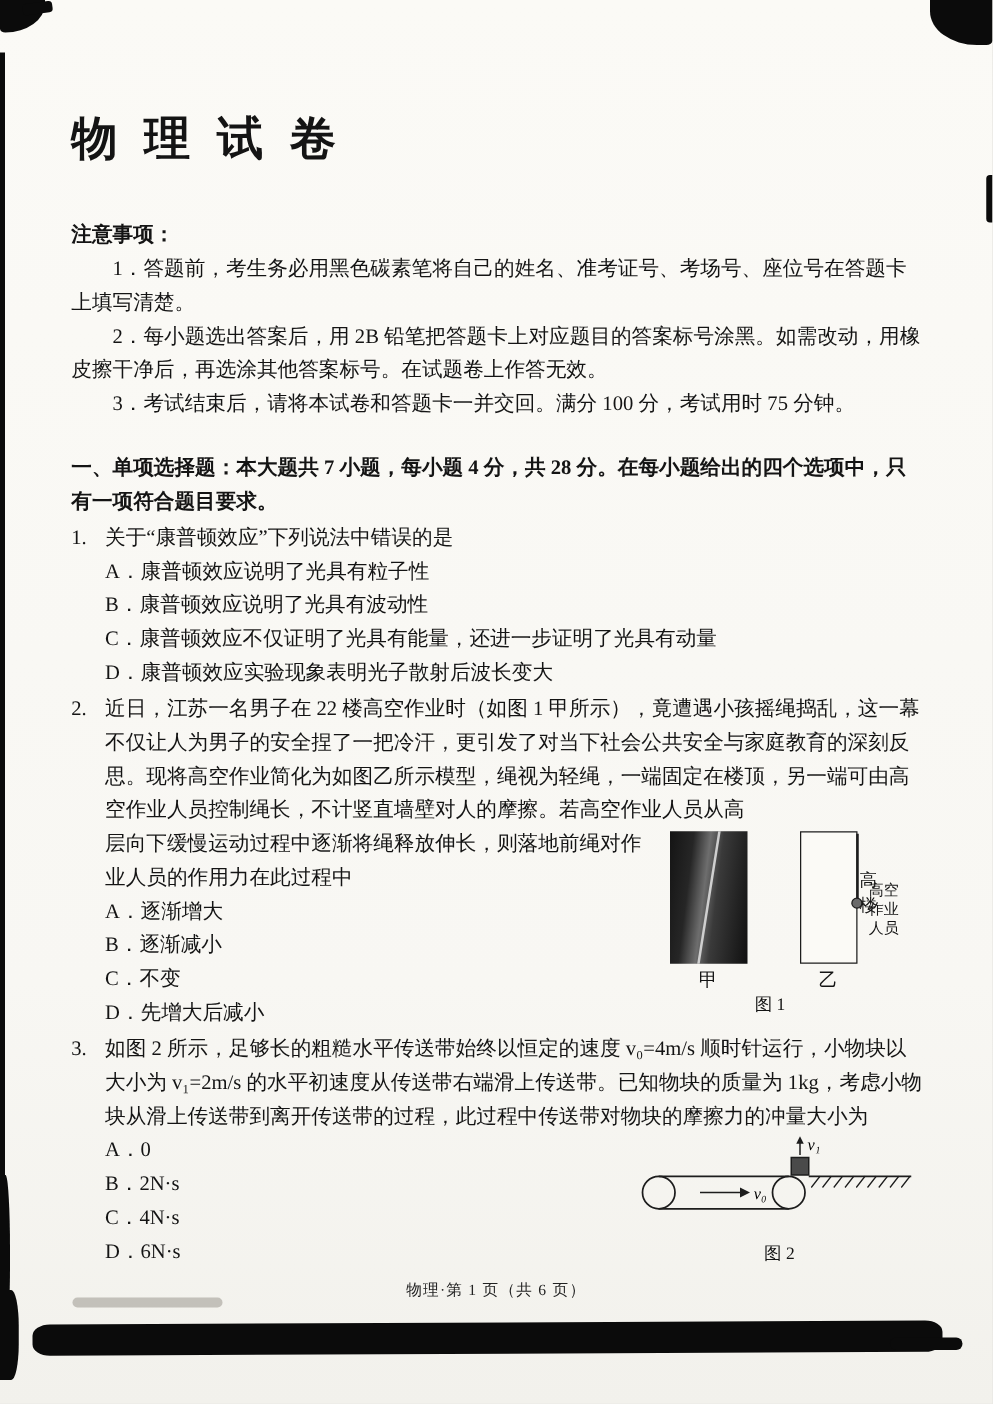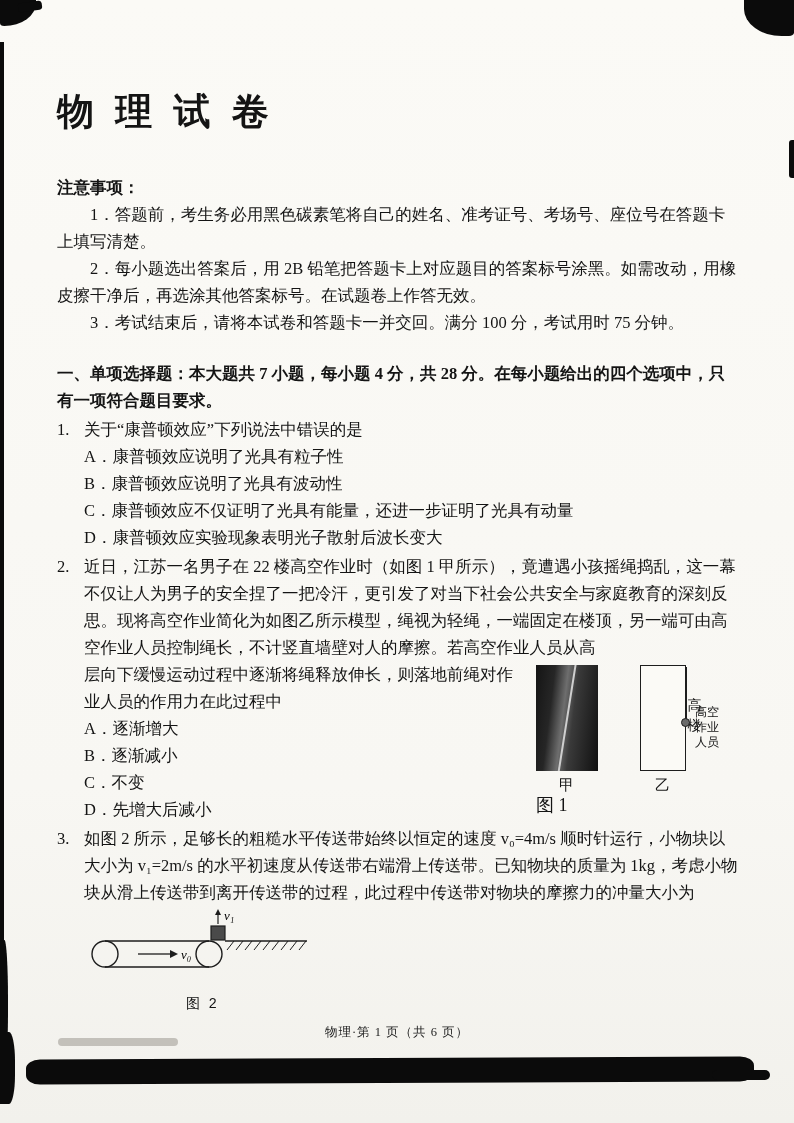--- a/index.html
+++ b/index.html
@@ -49,26 +49,26 @@
     font-size:14px; line-height:20px; text-align:center; word-break:break-all;margin-left:36px;
   }
   .fig1-rope { position:absolute; left:149px; top:4px; width:1.5px; height:52px; background:#1d1d1d; }
   .fig1-person { position:absolute; left:145px; top:55px; width:9px; height:9px; border-radius:50%; background:#6a6a6a; border:1px solid #1d1d1d; }
   .fig1-worker-label {
     position:absolute; left:159px; top:42px; width:27px;
     font-size:12px; line-height:15px; word-break:break-all;
   }
   .fig1-cap-jia { position:absolute; left:23px; top:112px; font-size:15px; line-height:20px; }
   .fig1-cap-yi  { position:absolute; left:119px; top:112px; font-size:15px; line-height:20px; }
-  .fig1-caption { position:absolute; left:0; top:132px; width:160px; text-align:left; font-size:18px; line-height:20px; }
+  .fig1-caption { position:absolute; left:0; top:132px; width:160px; text-align:center; font-size:14px; line-height:20px; }
 
   
   .fig2 { flex:0 0 235px; width:235px; margin-top:2px; text-align:center; }
   .fig2 svg { display:block; margin:0 auto; }
-  .fig2-caption { font-size:14px; line-height:20px; margin-top:2px;font-family:Liberation Mono, monospace; }
+  .fig2-caption { font-size:14px; line-height:20px; margin-top:2px; }
   .fig2-vlabel { font-style:italic; font-size:13px; font-family:"Liberation Serif","DejaVu Serif",serif; }
 
   .footer {
     position:absolute; top:1024px; left:0; width:100%;
     text-align:center; font-size:12.5px; letter-spacing:1px; color:#222;
   }
 
   
   .artifact { position:absolute; background:#0b0b0b; z-index:6; }
   .a-top-left { left:0; top:0; width:36px; height:26px; border-radius:0 0 90% 12%; }
@@ -131,20 +131,26 @@
           <div class="fig1-cap-yi">乙</div>
           <div class="fig1-caption">图 1</div>
         </div>
       </div>
     </div>
 
     <div class="question">
       <span class="qnum">3.</span>
       <p class="stem">如图 2 所示，足够长的粗糙水平传送带始终以恒定的速度 v₀=4m/s 顺时针运行，小物块以大小为 v₁=2m/s 的水平初速度从传送带右端滑上传送带。已知物块的质量为 1kg，考虑小物块从滑上传送带到离开传送带的过程，此过程中传送带对物块的摩擦力的冲量大小为</p>
       <div class="q-row">
+        <div class="q-col">
+          <p class="option">A．0</p>
+          <p class="option">B．2N·s</p>
+          <p class="option">C．4N·s</p>
+          <p class="option">D．6N·s</p>
+        </div>
         <div class="fig2">
           <svg width="228" height="84" viewBox="0 0 228 84">
             <circle cx="17" cy="46" r="13" fill="none" stroke="#1d1d1d" stroke-width="1.4"></circle>
             <circle cx="121" cy="46" r="13" fill="none" stroke="#1d1d1d" stroke-width="1.4"></circle>
             <line x1="17" y1="33" x2="121" y2="33" stroke="#1d1d1d" stroke-width="1.4"></line>
             <line x1="17" y1="59" x2="121" y2="59" stroke="#1d1d1d" stroke-width="1.4"></line>
             <line x1="50" y1="46" x2="82" y2="46" stroke="#1d1d1d" stroke-width="1.3"></line>
             <polygon points="82,42 90,46 82,50" fill="#1d1d1d"></polygon>
             <text x="93" y="51" class="fig2-vlabel">v₀</text>
             <rect x="123" y="18" width="14" height="14" fill="#4a4a4a" stroke="#1d1d1d" stroke-width="1.2"></rect>

